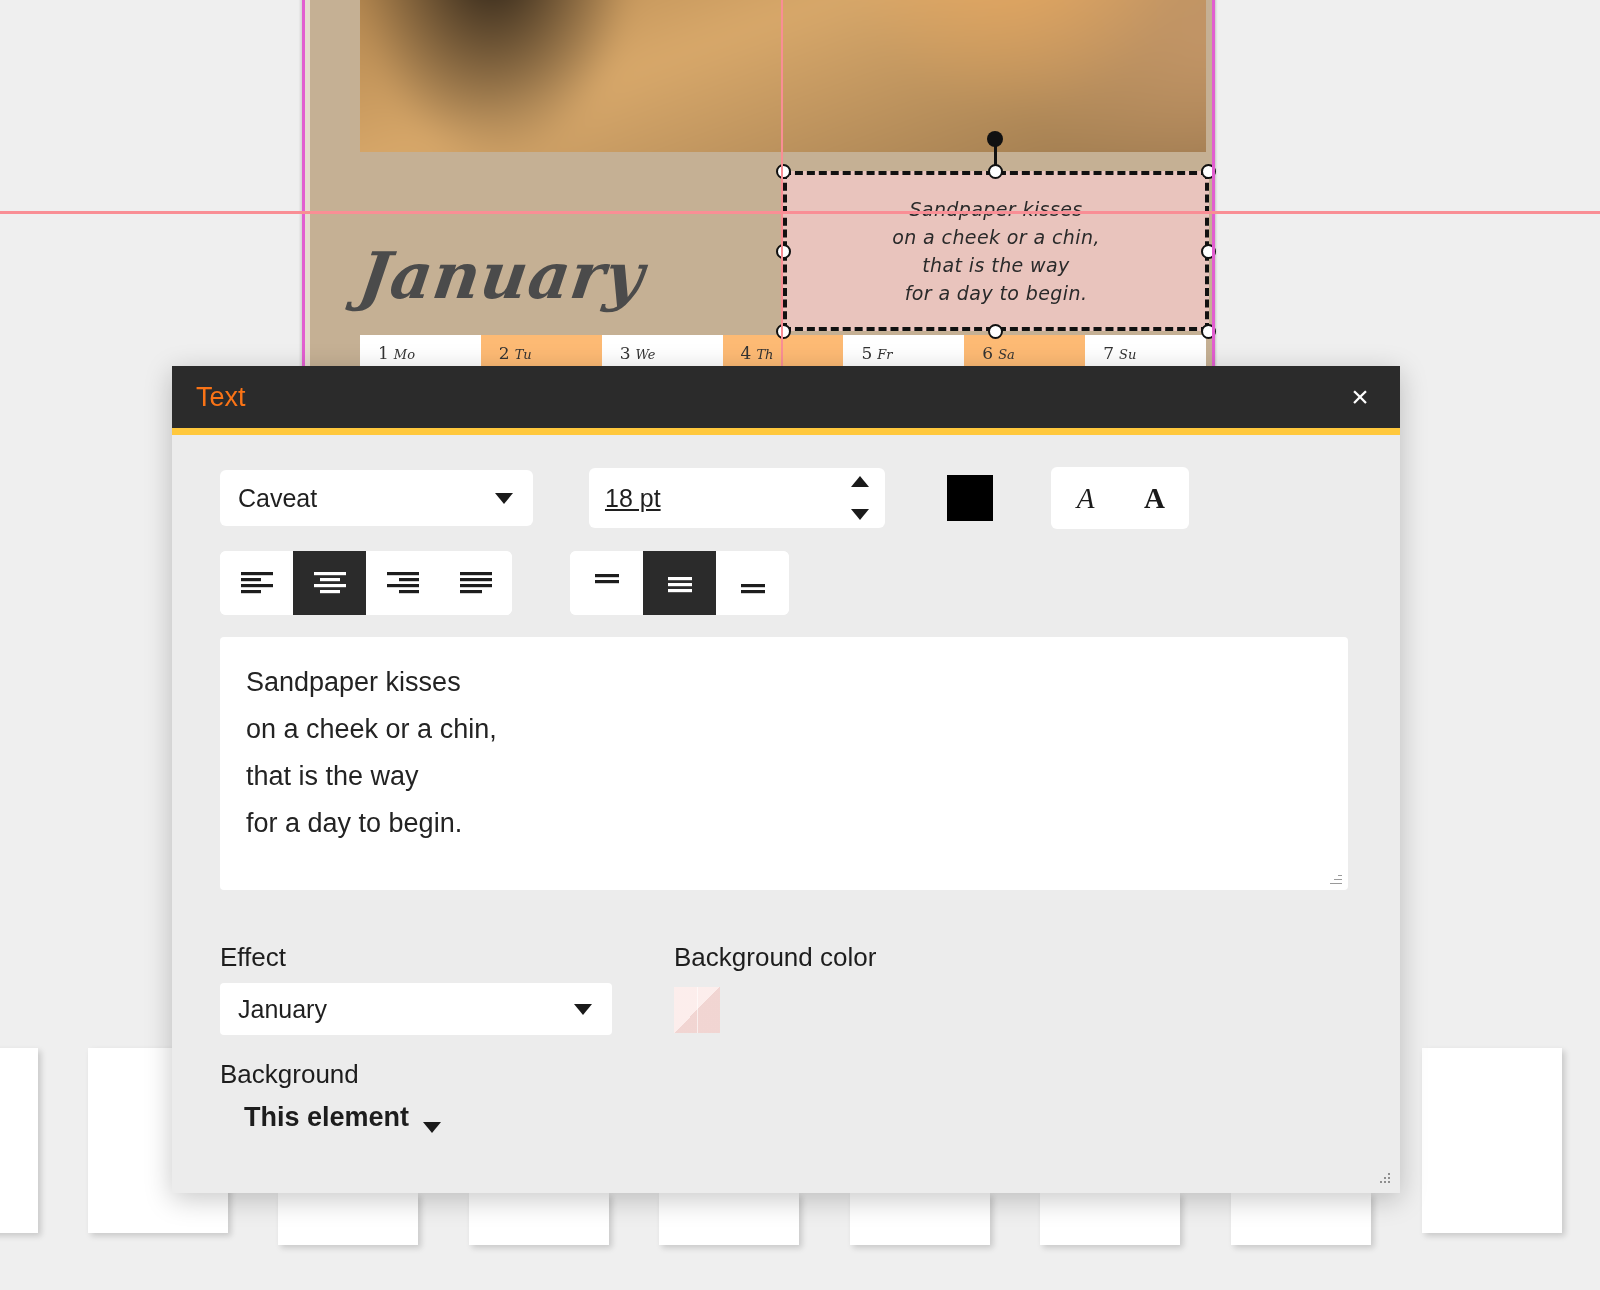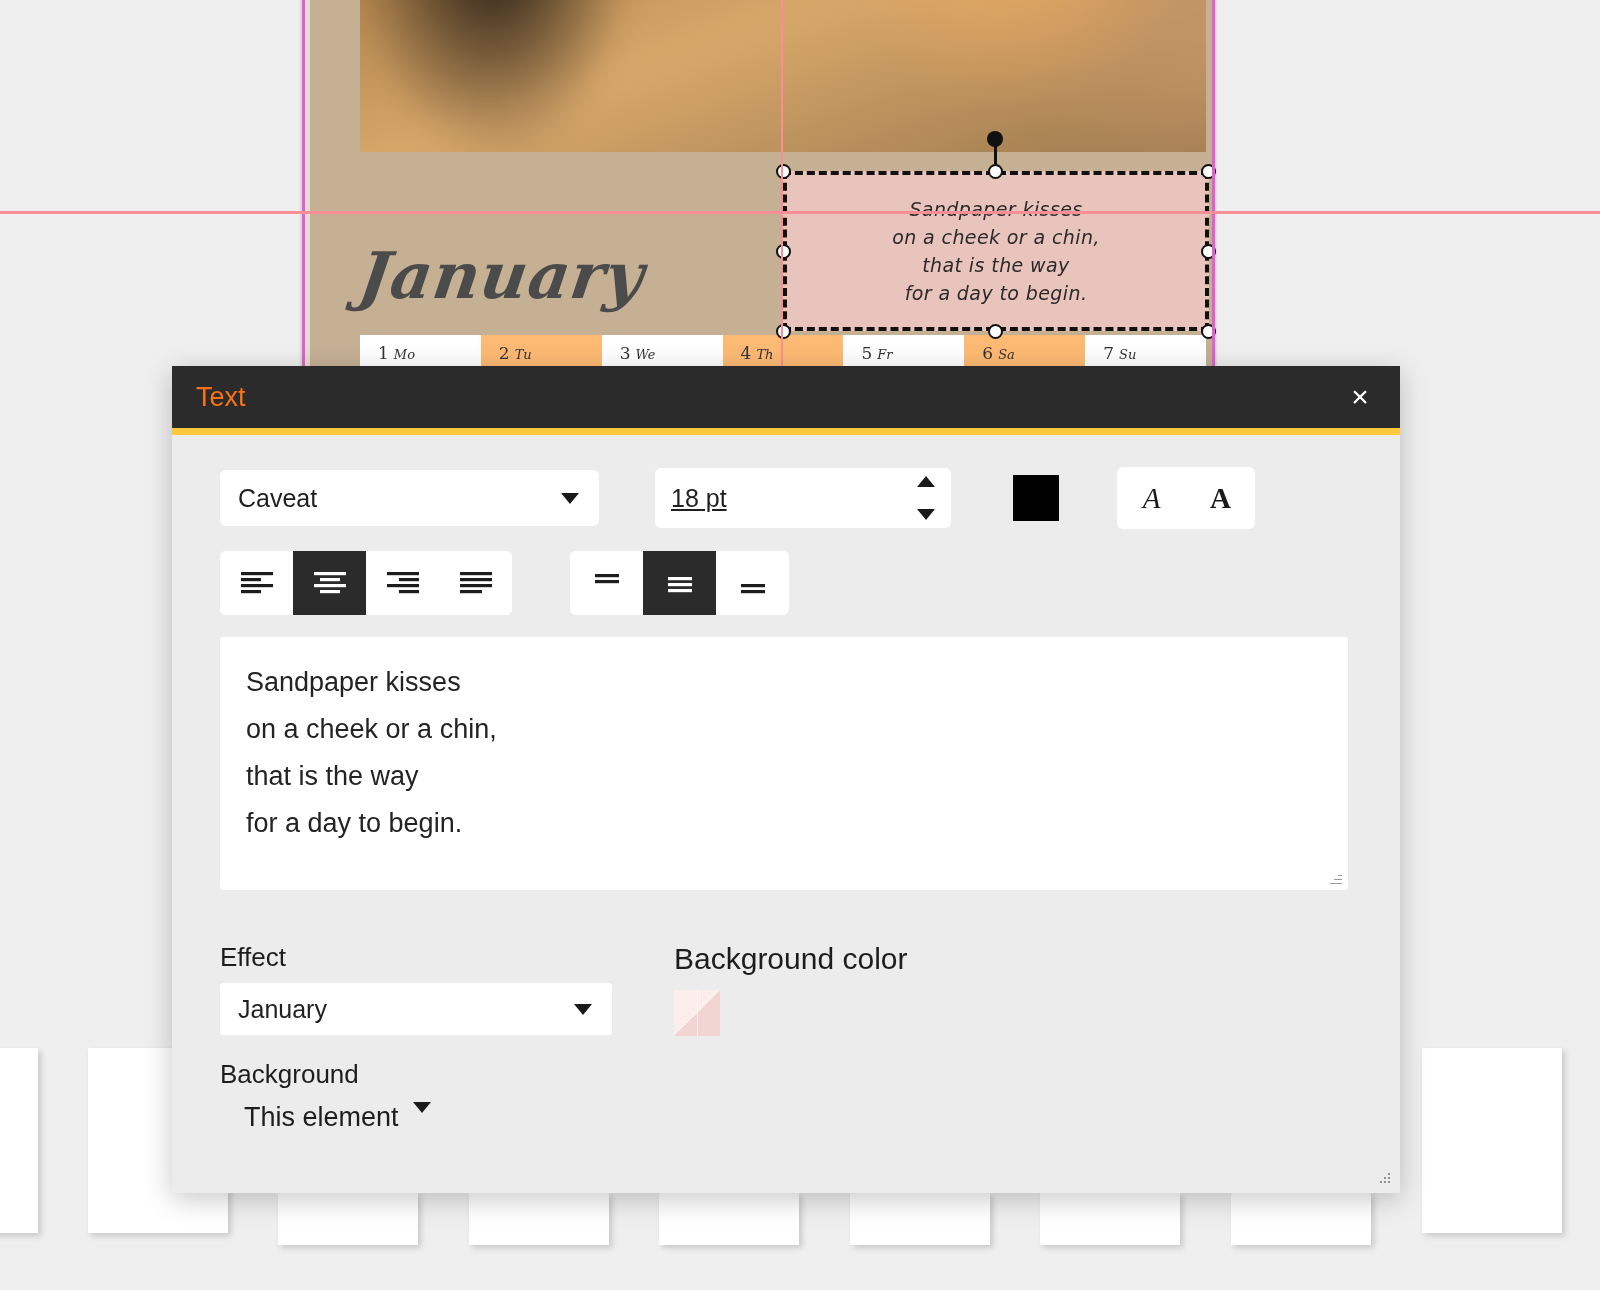--- a/index.html
+++ b/index.html
@@ -160,21 +160,21 @@
     cursor: pointer;
     font-weight: 300;
   }
   .dlg-accent { height: 7px; background: #ffc83d; }
   .dlg-body { padding: 32px 48px 0 48px; position: relative; height: calc(100% - 69px); box-sizing: border-box; }
 
   .row1 { display: flex; align-items: center; gap: 0; }
   .ctl { background:#fff; border-radius: 6px; box-sizing: border-box; }
 
   .font-select {
-    width: 379px; height: 56px;
+    width: 313px; height: 56px;
     display: flex; align-items: center;
     padding: 0 18px;
     font-size: 25px; color: #1f1f1f;
     position: relative;
     cursor: pointer;
   }
   .font-select .caret, .effect-select .caret {
     position: absolute; right: 20px;
     width: 0; height: 0;
     border-left: 9px solid transparent;
@@ -265,30 +265,30 @@
     width: 392px; height: 52px;
     display: flex; align-items: center;
     padding: 0 18px;
     font-size: 25px; color: #1f1f1f;
     position: relative; cursor: pointer;
     border-radius: 4px;
   }
   .ref-label { margin-top: 24px; font-size: 26px; color: #1d1d1d; }
   .ref-select {
     margin-top: 12px; margin-left: 24px;
-    display: inline-flex; align-items: flex-start; gap: 14px;
-    font-size: 27px; color: #1d1d1d; cursor: pointer;
+    display: inline-flex; align-items: flex-end; gap: 14px;
+    font-size: 27px; color: #1d1d1d; cursor: pointer; font-weight: bold;
   }
   .ref-select .caret {
     width: 0; height: 0;
     border-left: 9px solid transparent;
     border-right: 9px solid transparent;
     border-top: 11px solid #1a1a1a;
   }
-  .bg-label { font-size: 30px; color: #1d1d1d; }
+  .bg-label { font-size: 26px; color: #1d1d1d; }
   .bg-swatch {
     margin-top: 14px;
     width: 46px; height: 46px;
     cursor: pointer;
     background:
       linear-gradient(135deg, rgba(255,255,255,.5) 0 50%, rgba(0,0,0,.03) 50% 100%),
       #f9dcd9;
     position: relative;
   }
   .bg-swatch::after {

